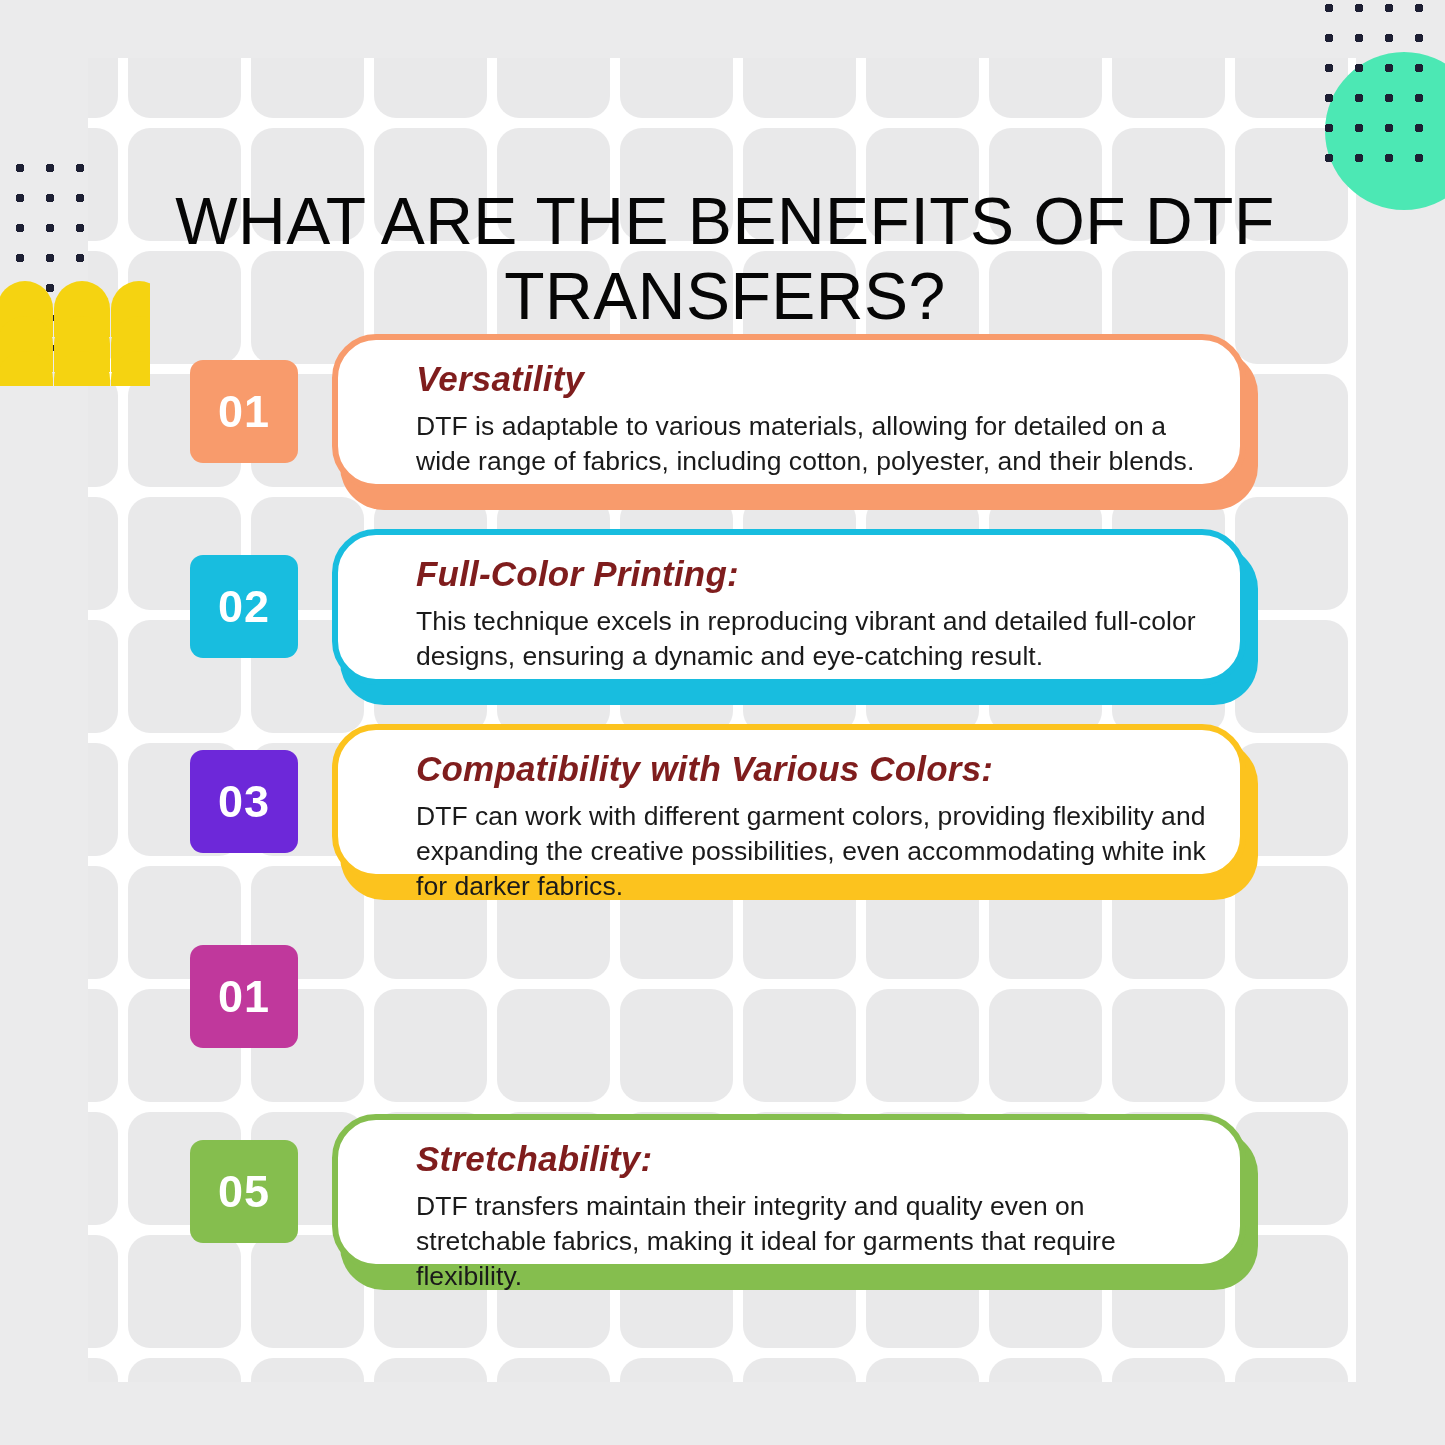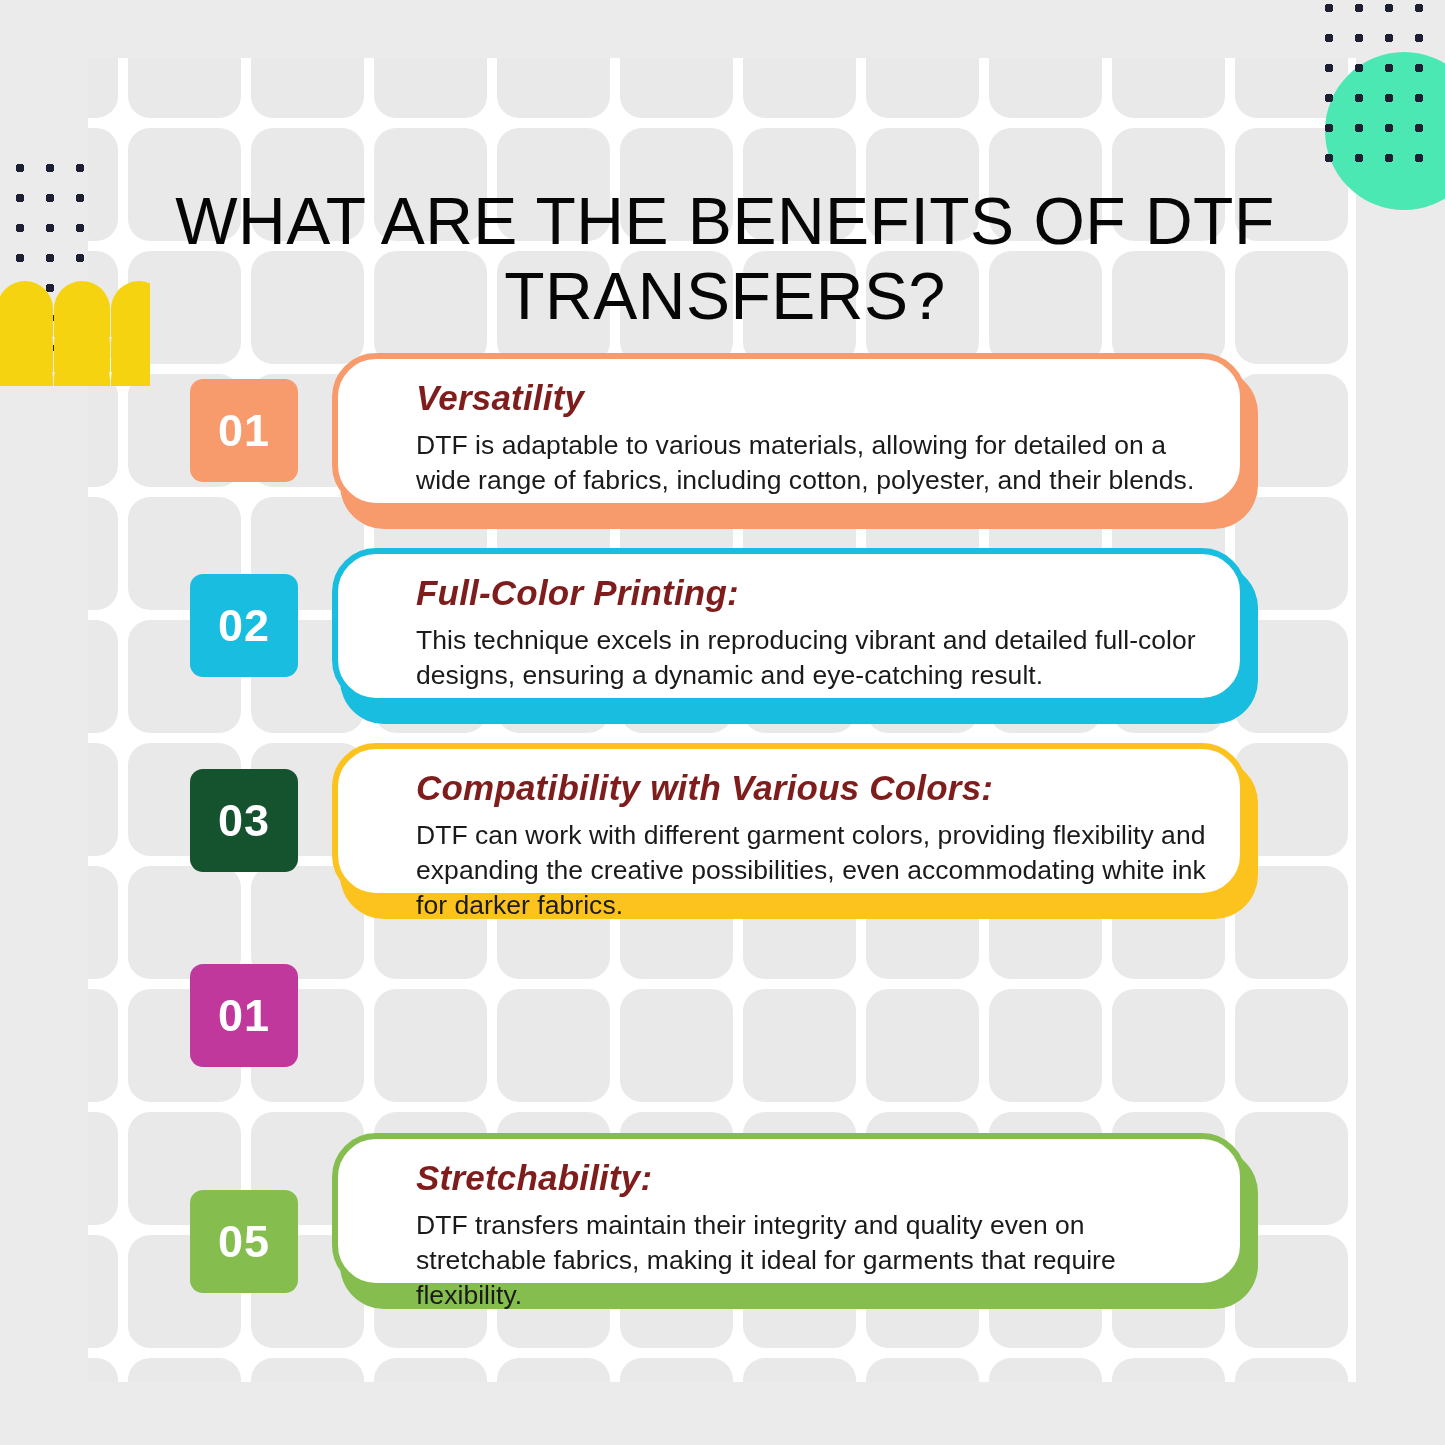--- a/index.html
+++ b/index.html
@@ -86,21 +86,21 @@
     letter-spacing: 0.5px;
     color: #060606;
     transform: scaleX(1.0);
     text-transform: uppercase;
   }
 
   
   #cards {
     position: absolute;
     left: 0;
-    top: 353px;
+    top: 334px;
     width: 1436px;
   }
   .row {
     position: relative;
     height: 195px;
   }
   .badge {
     position: absolute;
     left: 190px;
     top: 26px;
@@ -226,40 +226,40 @@
     <div class="card-wrap">
       <div class="card-shadow" style="background: rgb(24, 189, 223);"></div>
       <div class="card" style="border-color: rgb(24, 189, 223);">
         <p class="card-title">Full-Color Printing:</p>
         <p class="card-body">This technique excels in reproducing vibrant and detailed full-color designs, ensuring a dynamic and eye-catching result.</p>
       </div>
     </div>
   </div>
 
   <div class="row">
-    <div class="badge" style="background: #14532d; align-items: center;">
+    <div class="badge" style="background: #6d28d9; align-items: center;">
       <span>03</span>
     </div>
     <div class="card-wrap">
       <div class="card-shadow" style="background: rgb(252, 195, 30);"></div>
       <div class="card" style="border-color: rgb(252, 195, 30);">
         <p class="card-title">Compatibility with Various Colors:</p>
         <p class="card-body">DTF can work with different garment colors, providing flexibility and expanding the creative possibilities, even accommodating white ink for darker fabrics.</p>
       </div>
     </div>
   </div>
 
   <div class="row">
     <div class="badge" style="background: rgb(192, 56, 156);">
       <span>01</span>
     </div>
   </div>
 
   <div class="row">
-    <div class="badge" style="background: rgb(133, 190, 78); margin-top: 31px;">
+    <div class="badge" style="background: rgb(133, 190, 78);">
       <span>05</span>
     </div>
     <div class="card-wrap">
       <div class="card-shadow" style="background: rgb(133, 190, 78);"></div>
       <div class="card" style="border-color: rgb(133, 190, 78);">
         <p class="card-title">Stretchability:</p>
         <p class="card-body">DTF transfers maintain their integrity and quality even on stretchable fabrics, making it ideal for garments that require flexibility.</p>
       </div>
     </div>
   </div>

